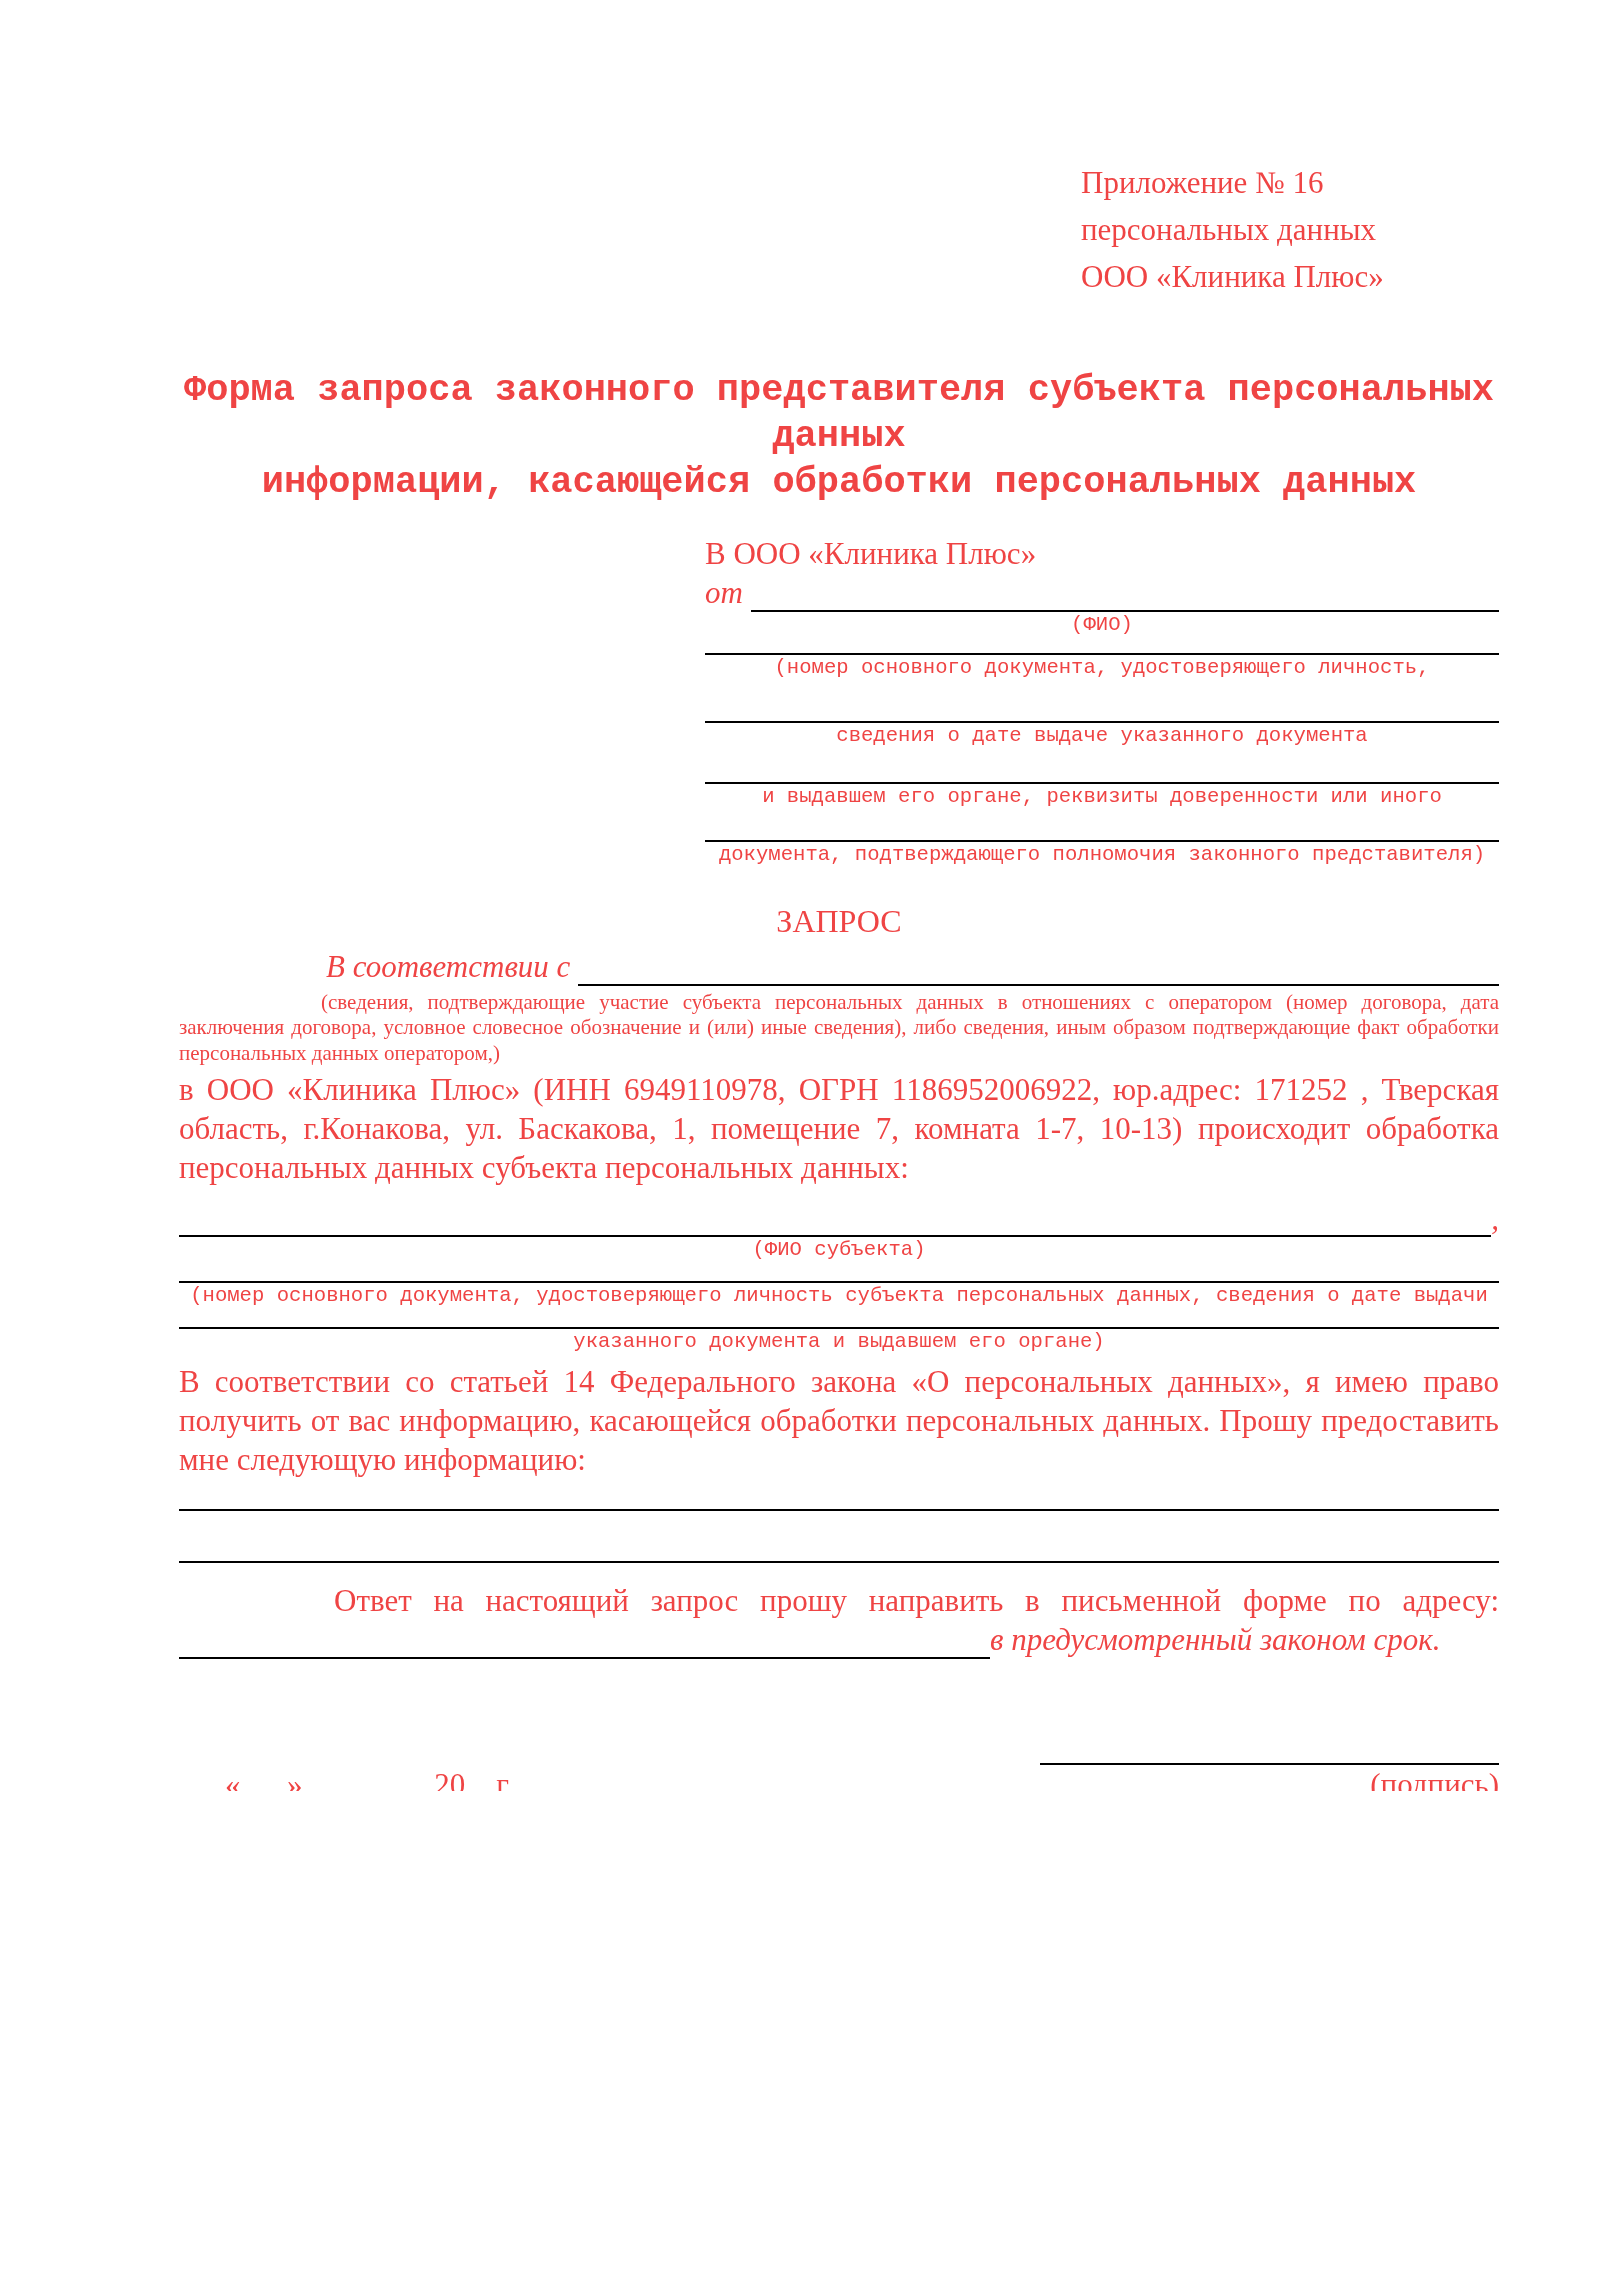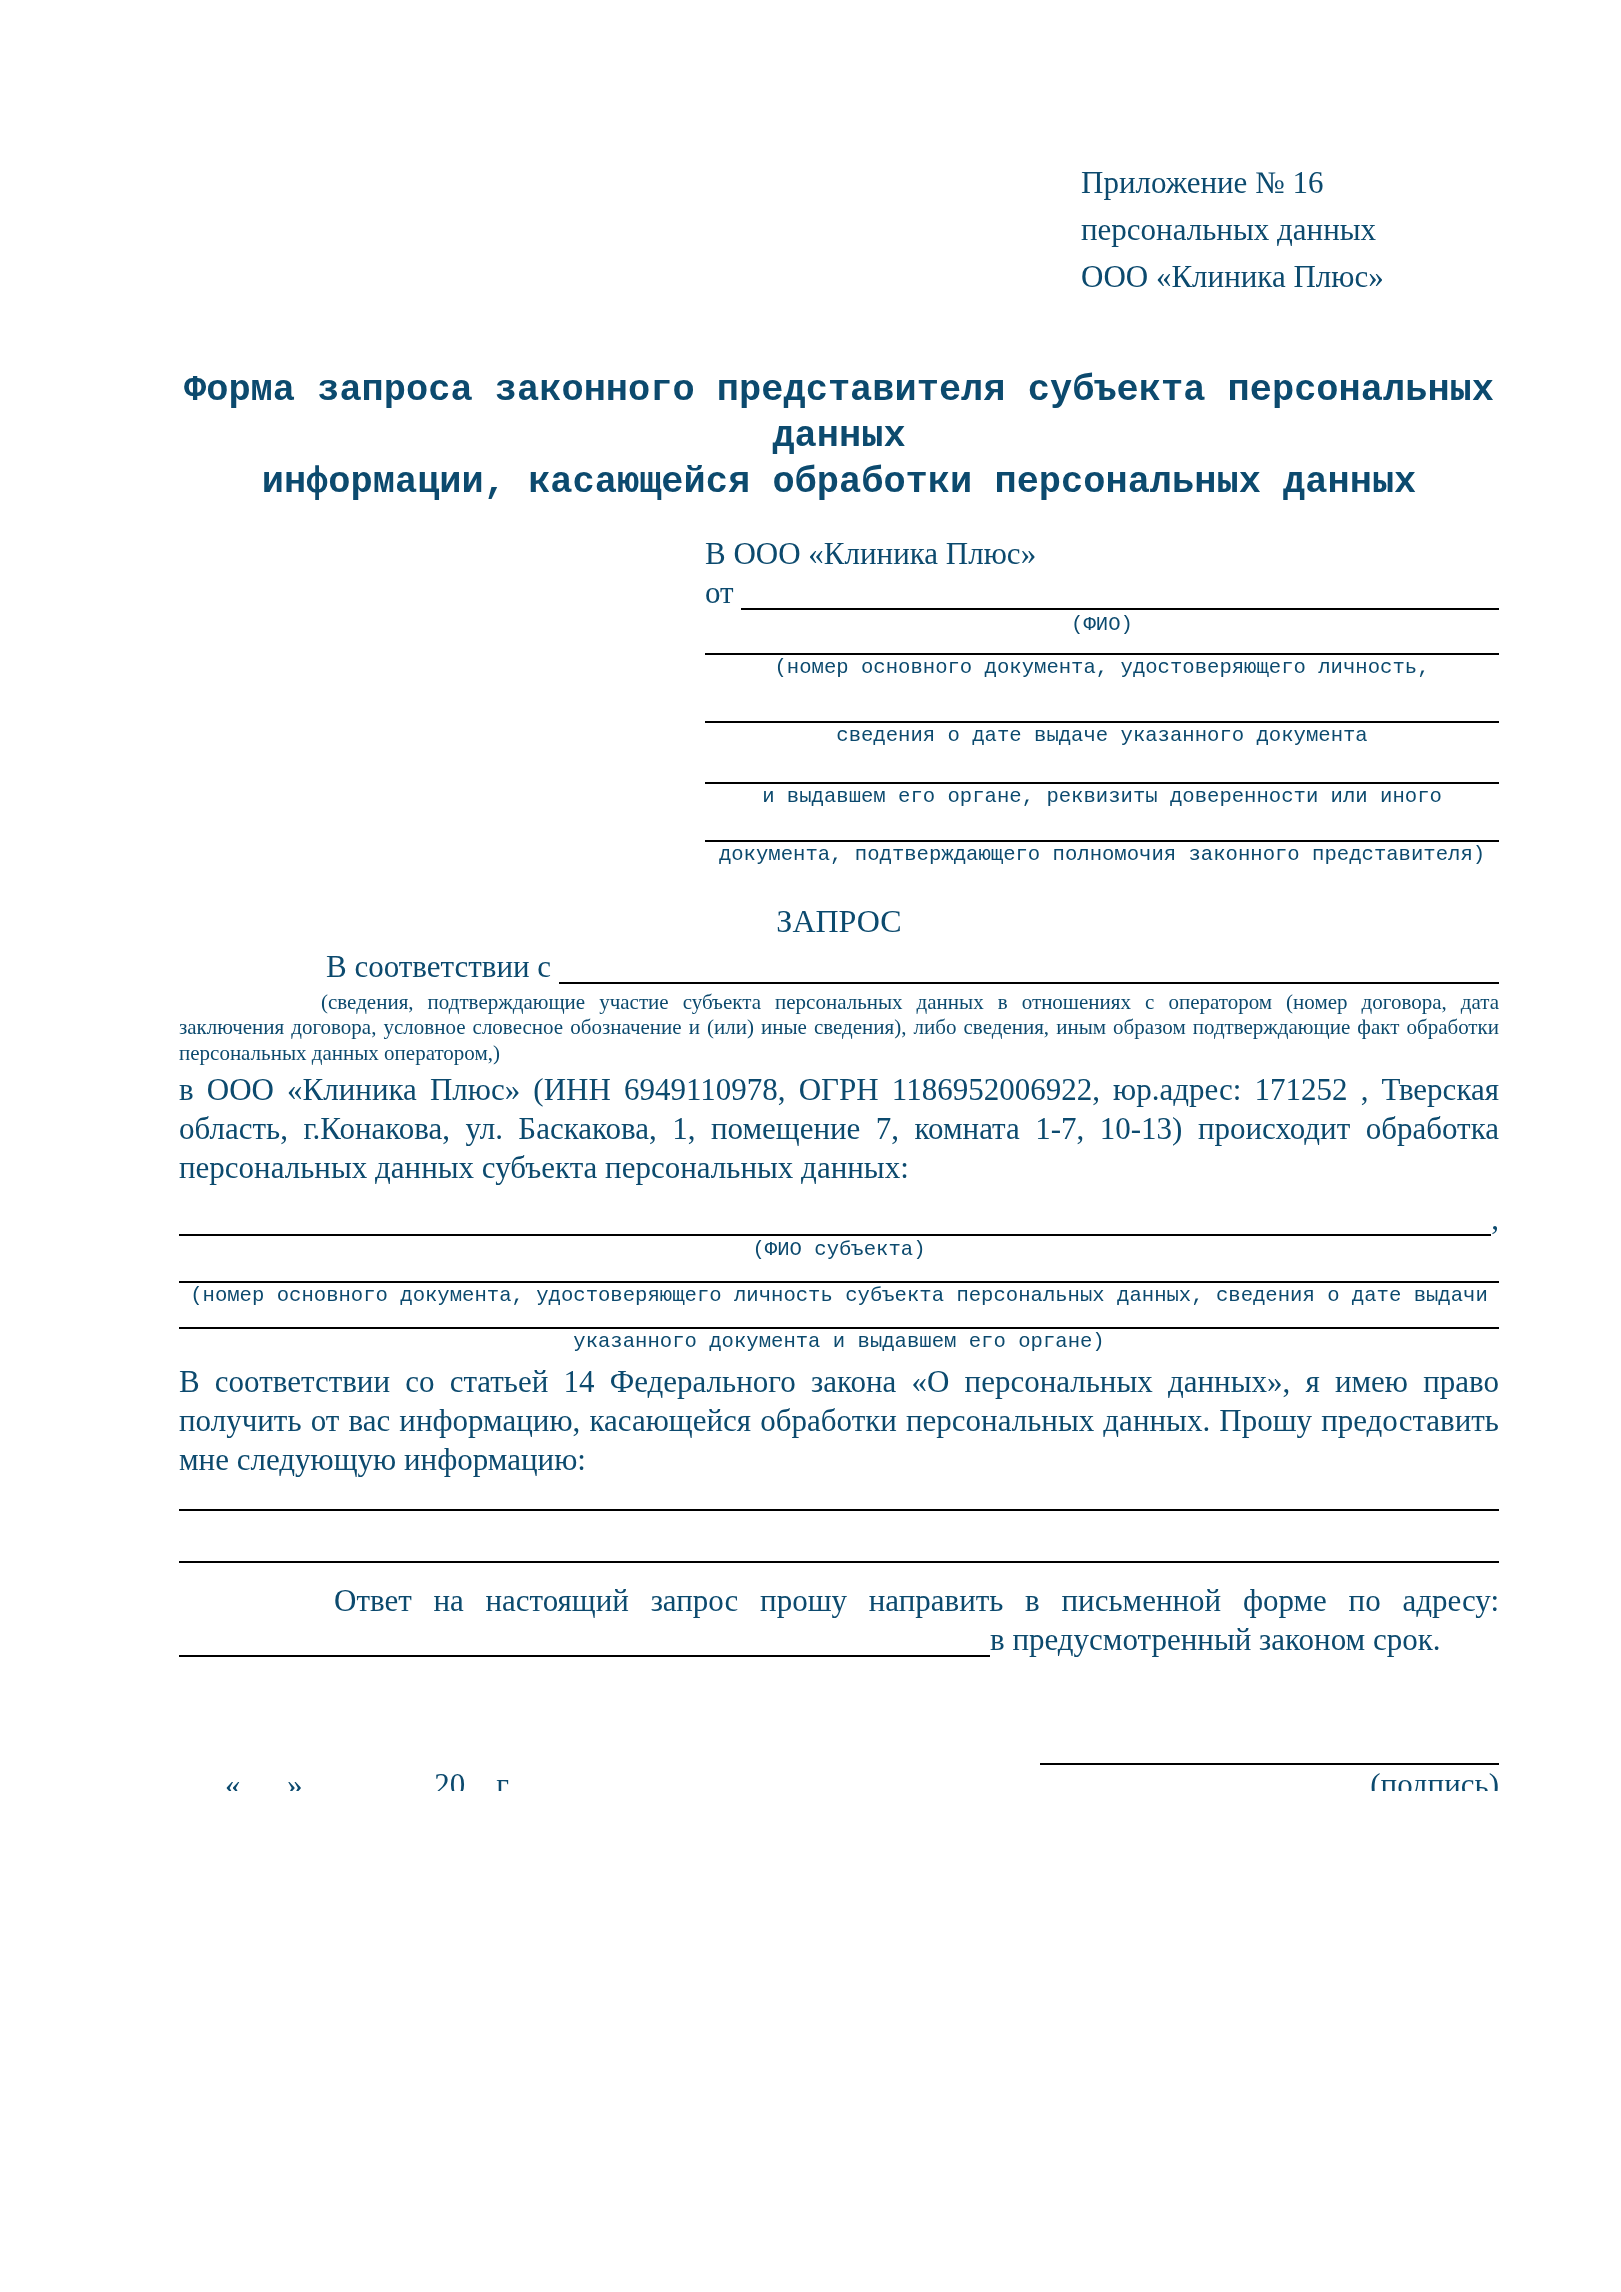--- a/index.html
+++ b/index.html
@@ -1,21 +1,21 @@
 <!DOCTYPE html>
 <html><head>
 <meta charset="utf-8">
 <style>
   * { margin: 0; padding: 0; box-sizing: border-box; }
   html, body { background: #ffffff; }
   .page {
     width: 1621px;
     height: 1791px;
     background: #ffffff;
-    color: #0c4a6e;
+    color: #ef4444;
     font-family: "Liberation Serif", "DejaVu Serif", serif;
     padding: 159px 122px 0 179px;
     position: relative;
     overflow: hidden;
   }
   
   .header-block {
     margin-left: 902px;
     font-size: 31px;
     line-height: 47px;
@@ -30,21 +30,21 @@
     font-family: Liberation Mono, monospace;
   }
   
   .addressee {
     margin-left: 526px;
     width: 794px;
     margin-top: 29px;
     font-size: 31px;
     line-height: 39px;
   }
-  .fill-row { display: flex; align-items: center; }
+  .fill-row { display: flex; align-items: flex-end; font-style: italic; }
   .fill-row .lbl { white-space: nowrap; margin-right: 7.8px; }
   .fill-line {
     flex: 1;
     border-bottom: 2.9px solid #000;
     height: 35px;
   }
   .cap { font-size: 20.6px; line-height: 25.5px; }
   .center { text-align: center; font-family: Liberation Mono, monospace; }
   .blank-rule { border-bottom: 2.9px solid #000; }
   .h18 { height: 17.6px; } .h24 { height: 20.6px; } .h36 { height: 32px; }

